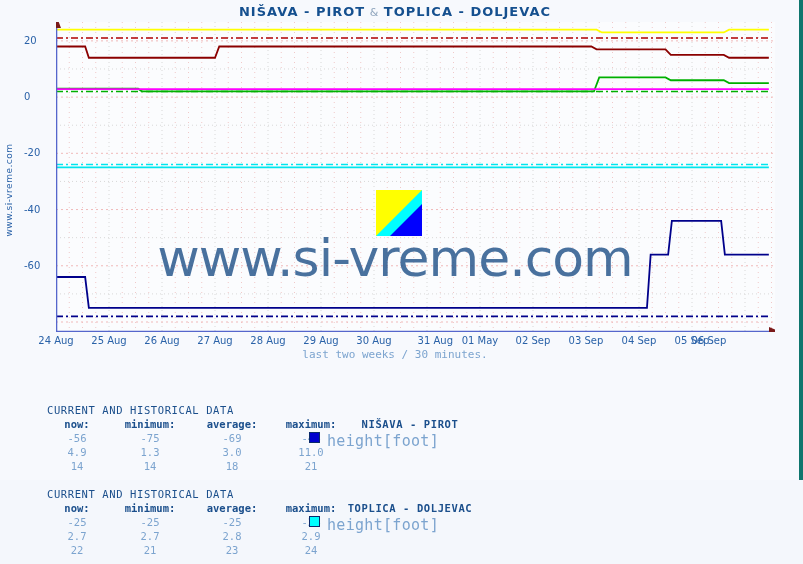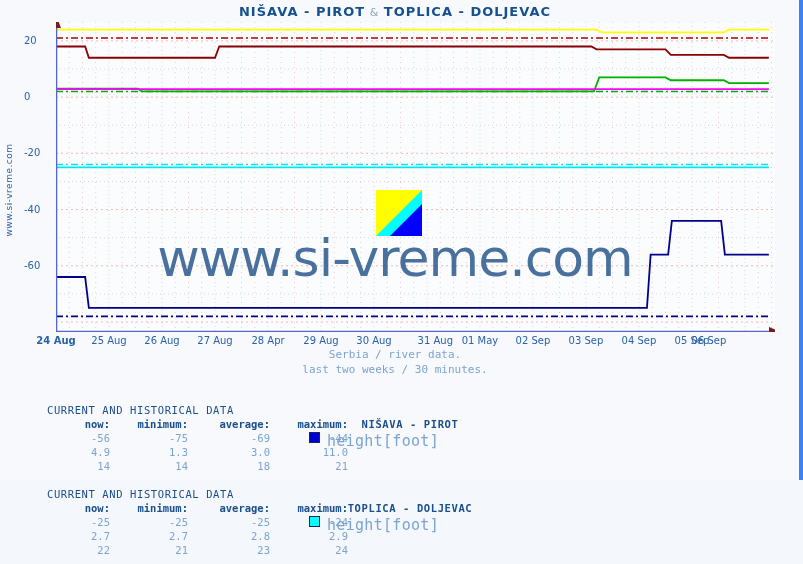--- a/index.html
+++ b/index.html
@@ -5,21 +5,21 @@
   html,body{margin:0;padding:0;}
   body{
     width:803px;height:564px;
     background:#f4f7fc;
     font-family:"DejaVu Sans Mono","Liberation Mono",monospace;
     position:relative;overflow:hidden;
   }
   .page{
     position:absolute;left:0;top:0;width:803px;height:480px;
     background:#f7f9fd;
-    border-right:4px solid #3b82f6;
+    border-right:4px solid #0f766e;
     box-sizing:border-box;
   }
   
   #chart-title{
     position:absolute;left:0;top:4px;width:790px;text-align:center;
     font-family:"DejaVu Sans","Liberation Sans",sans-serif;
     font-size:13px;font-weight:bold;color:#15508f;letter-spacing:1px;
   }
   #chart-title .amp{font-weight:normal;color:#8fa5bd;font-size:11px;}
   
@@ -66,21 +66,21 @@
   .db1{top:404px;}
   .db2{top:488px;}
   .db-title{
     position:absolute;left:47px;top:0;
     font-size:10.5px;font-weight:normal;color:#1b4f8c;letter-spacing:.6px;
   }
   .db-head{position:absolute;left:0;top:14px;width:803px;height:14px;}
   .db-row{position:absolute;left:0;width:803px;height:14px;}
   .r1{top:28px;} .r2{top:42px;} .r3{top:56px;}
   .cell{
-    position:absolute;font-size:10.5px;color:#7ca4cf;text-align:right;
+    position:absolute;font-size:10.5px;color:#7ca4cf;text-align:center;
   }
   .cell.head{color:#1b4f8c;font-weight:bold;}
   .c-now{left:44px;width:66px;}
   .c-min{left:112px;width:76px;}
   .c-avg{left:194px;width:76px;}
   .c-max{left:274px;width:74px;}
   .c-name{left:330px;width:160px;text-align:center;color:#1b4f8c;font-weight:bold;letter-spacing:.6px;}
   .swatch{
     position:absolute;left:309px;width:11px;height:11px;
     border:1px solid #0a2a6b;box-sizing:border-box;
@@ -186,25 +186,25 @@
   </div>
 
   <div id="yticks">
       <div class="ylabel" style="left: 24px; top: 34.8679px;">20</div>
       <div class="ylabel" style="left: 24px; top: 91.0943px;">0</div>
       <div class="ylabel" style="left: 24px; top: 147.321px;">-20</div>
       <div class="ylabel" style="left: 24px; top: 203.547px;">-40</div>
       <div class="ylabel" style="left: 24px; top: 259.774px;">-60</div>
     </div>
   <div id="xticks">
-      <div class="xlabel" style="left: 30px; top: 335px; font-weight: bold;">24 Aug</div>
+      <div class="xlabel" style="left: 30px; top: 335px;">24 Aug</div>
       <div class="xlabel" style="left: 83px; top: 335px;">25 Aug</div>
       <div class="xlabel" style="left: 136px; top: 335px;">26 Aug</div>
       <div class="xlabel" style="left: 189px; top: 335px;">27 Aug</div>
-      <div class="xlabel" style="left: 242px; top: 335px;">28 Apr</div>
+      <div class="xlabel" style="left: 242px; top: 335px;">28 Aug</div>
       <div class="xlabel" style="left: 295px; top: 335px;">29 Aug</div>
       <div class="xlabel" style="left: 348px; top: 335px;">30 Aug</div>
       <div class="xlabel" style="left: 401px; top: 335px; text-align: right;">31 Aug</div>
       <div class="xlabel" style="left: 454px; top: 335px;">01 May</div>
       <div class="xlabel" style="left: 507px; top: 335px;">02 Sep</div>
       <div class="xlabel" style="left: 560px; top: 335px;">03 Sep</div>
       <div class="xlabel" style="left: 613px; top: 335px;">04 Sep</div>
       <div class="xlabel" style="left: 666px; top: 335px;">05 Sep</div>
       <div class="xlabel" style="left: 683px; top: 335px;">06 Sep</div>
     </div>
@@ -213,21 +213,20 @@
     <svg width="46" height="46" viewBox="0 0 46 46">
       <rect x="0" y="0" width="46" height="46" fill="#ffff00"></rect>
       <polygon points="46,0 46,46 0,46" fill="#00ffff"></polygon>
       <polygon points="46,14 46,46 14,46" fill="#0000ff"></polygon>
     </svg>
   </div>
 
   <div id="watermark">www.si-vreme.com</div>
 
   <div id="caption">
-    <div>Serbia / river data.</div>
     <div>last two weeks / 30 minutes.</div>
   </div>
 
   <div class="datablock db1">
     <div class="db-title">CURRENT AND HISTORICAL DATA</div>
     <div class="db-head">
       <span class="cell head c-now">now:</span>
       <span class="cell head c-min">minimum:</span>
       <span class="cell head c-avg">average:</span>
       <span class="cell head c-max">maximum:</span>

